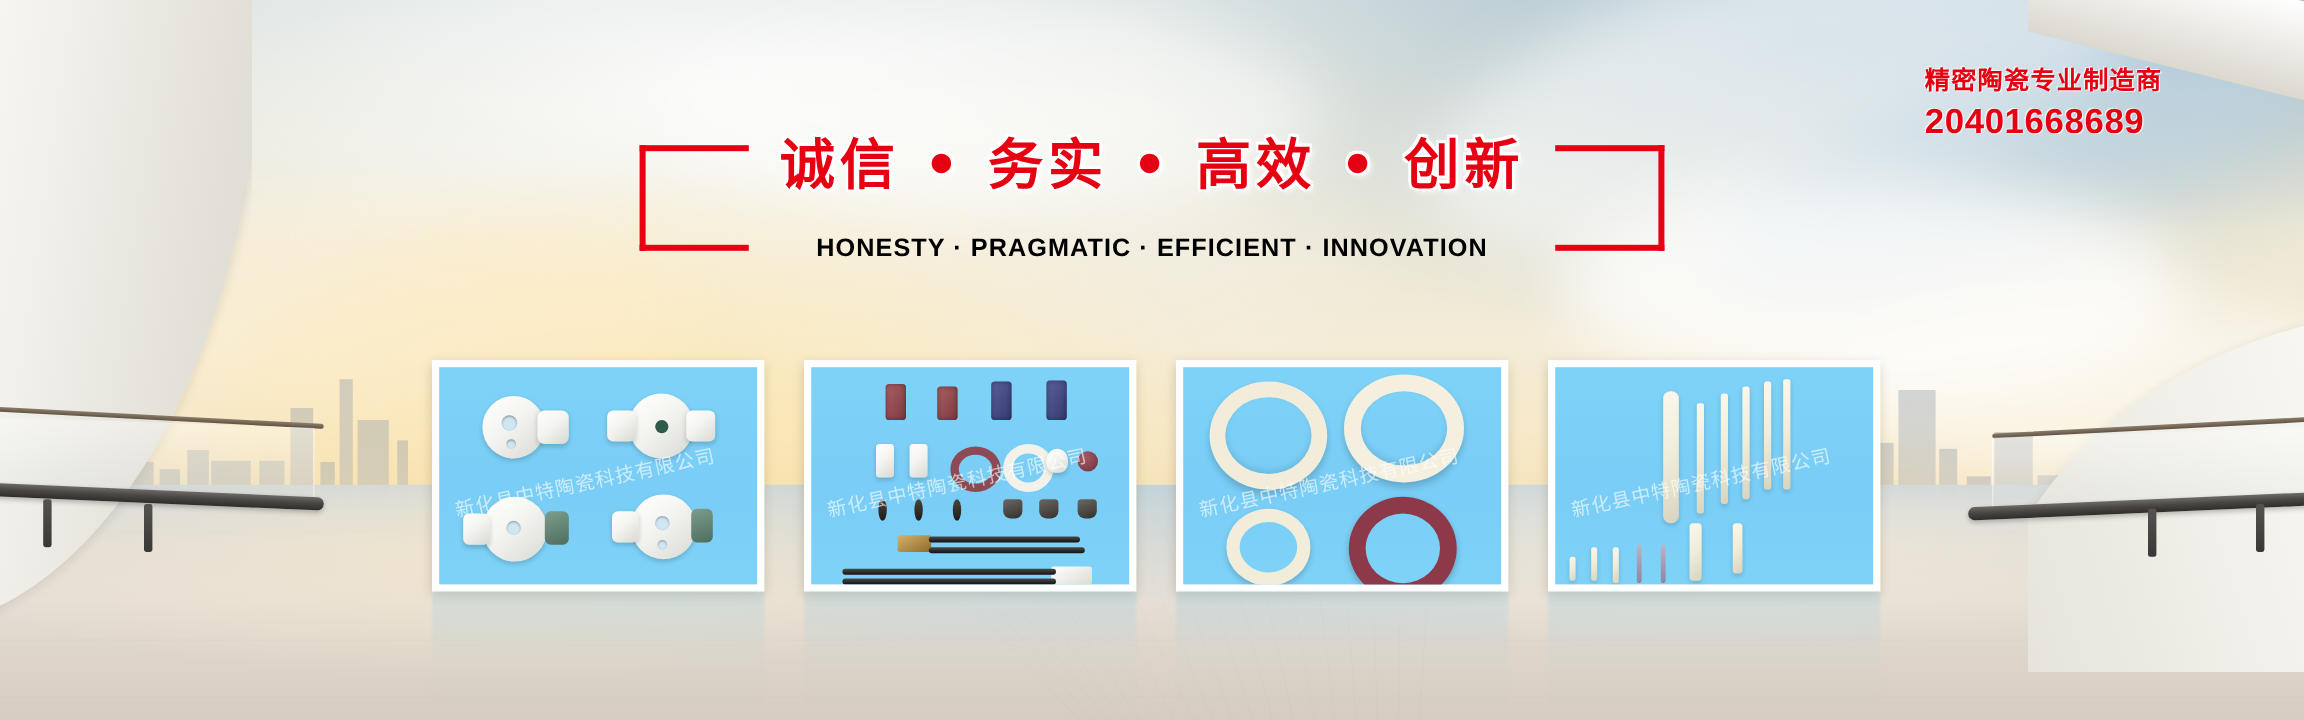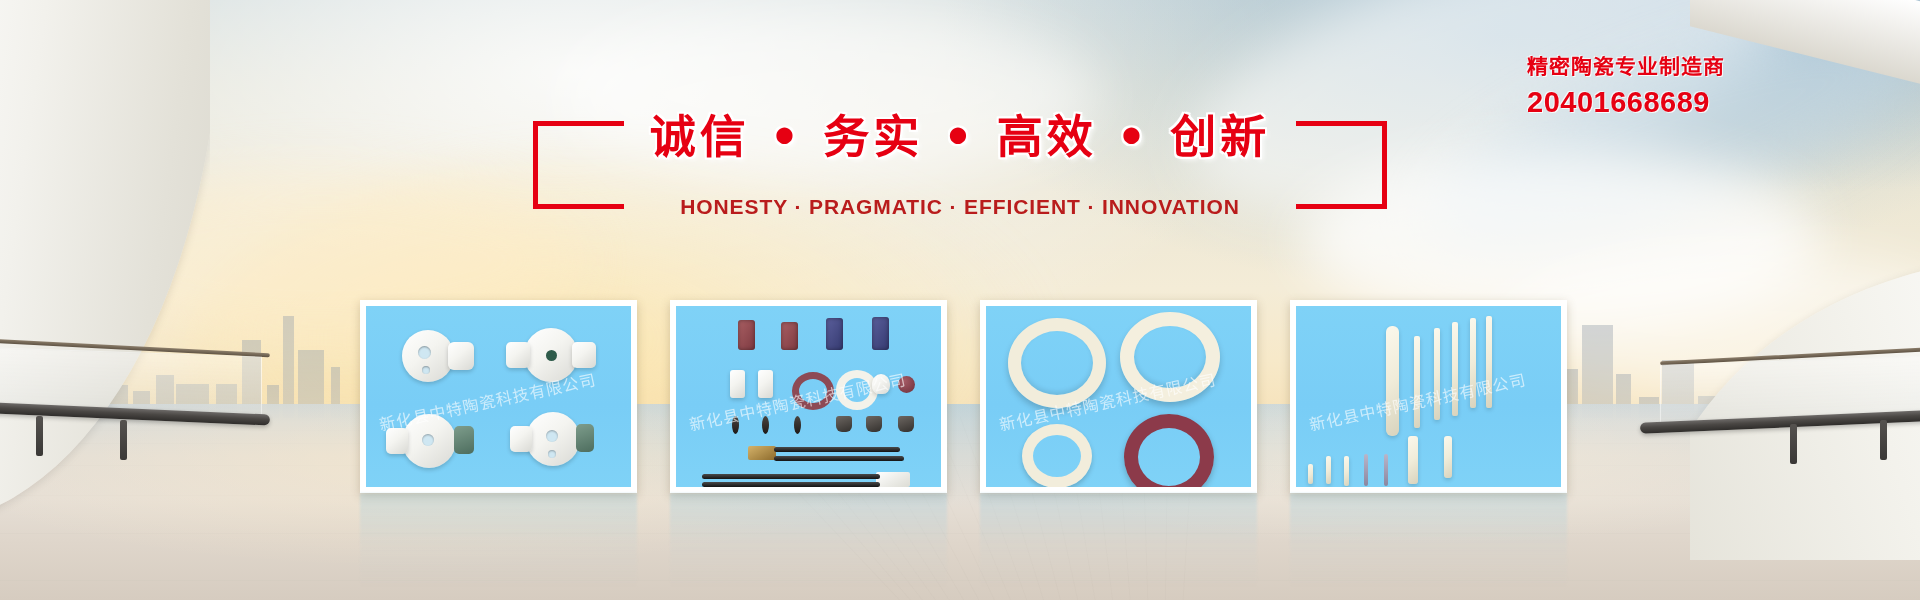--- a/index.html
+++ b/index.html
@@ -166,27 +166,27 @@
        2px 0 0 #fff, -2px 0 0 #fff, 0 2px 0 #fff, 0 -2px 0 #fff,
        2px 2px 0 #fff, -2px 2px 0 #fff, 2px -2px 0 #fff, -2px -2px 0 #fff,
        3px 3px 5px rgba(255,255,255,.9);
   }
   .slogan-en{
     margin-top:32px;
     font-family:"Liberation Sans","DejaVu Sans",sans-serif;
     font-weight:700;
     font-size:21px;
     letter-spacing:.9px;
-    color:#b91c1c;
+    color:#000000;
     white-space:nowrap;
   }
 
   
   .contact{
-    position:absolute;left:1527px;top:50px;
+    position:absolute;left:1604px;top:50px;
     color:#e60012;
     text-shadow:1px 1px 0 rgba(255,255,255,.85), -1px -1px 0 rgba(255,255,255,.7);
   }
   .contact .line1{font-size:21px;font-weight:700;letter-spacing:1px;white-space:nowrap;}
   .contact .line2{font-size:21px;font-weight:700;letter-spacing:1px;margin-top:20px;white-space:nowrap;}
   .contact .line3{font-size:29px;font-weight:700;letter-spacing:.5px;margin-top:6px;white-space:nowrap;
     font-family:"Liberation Sans","DejaVu Sans",sans-serif;}
 
   
   .panels{position:absolute;left:360px;top:300px;display:flex;gap:33px;}

